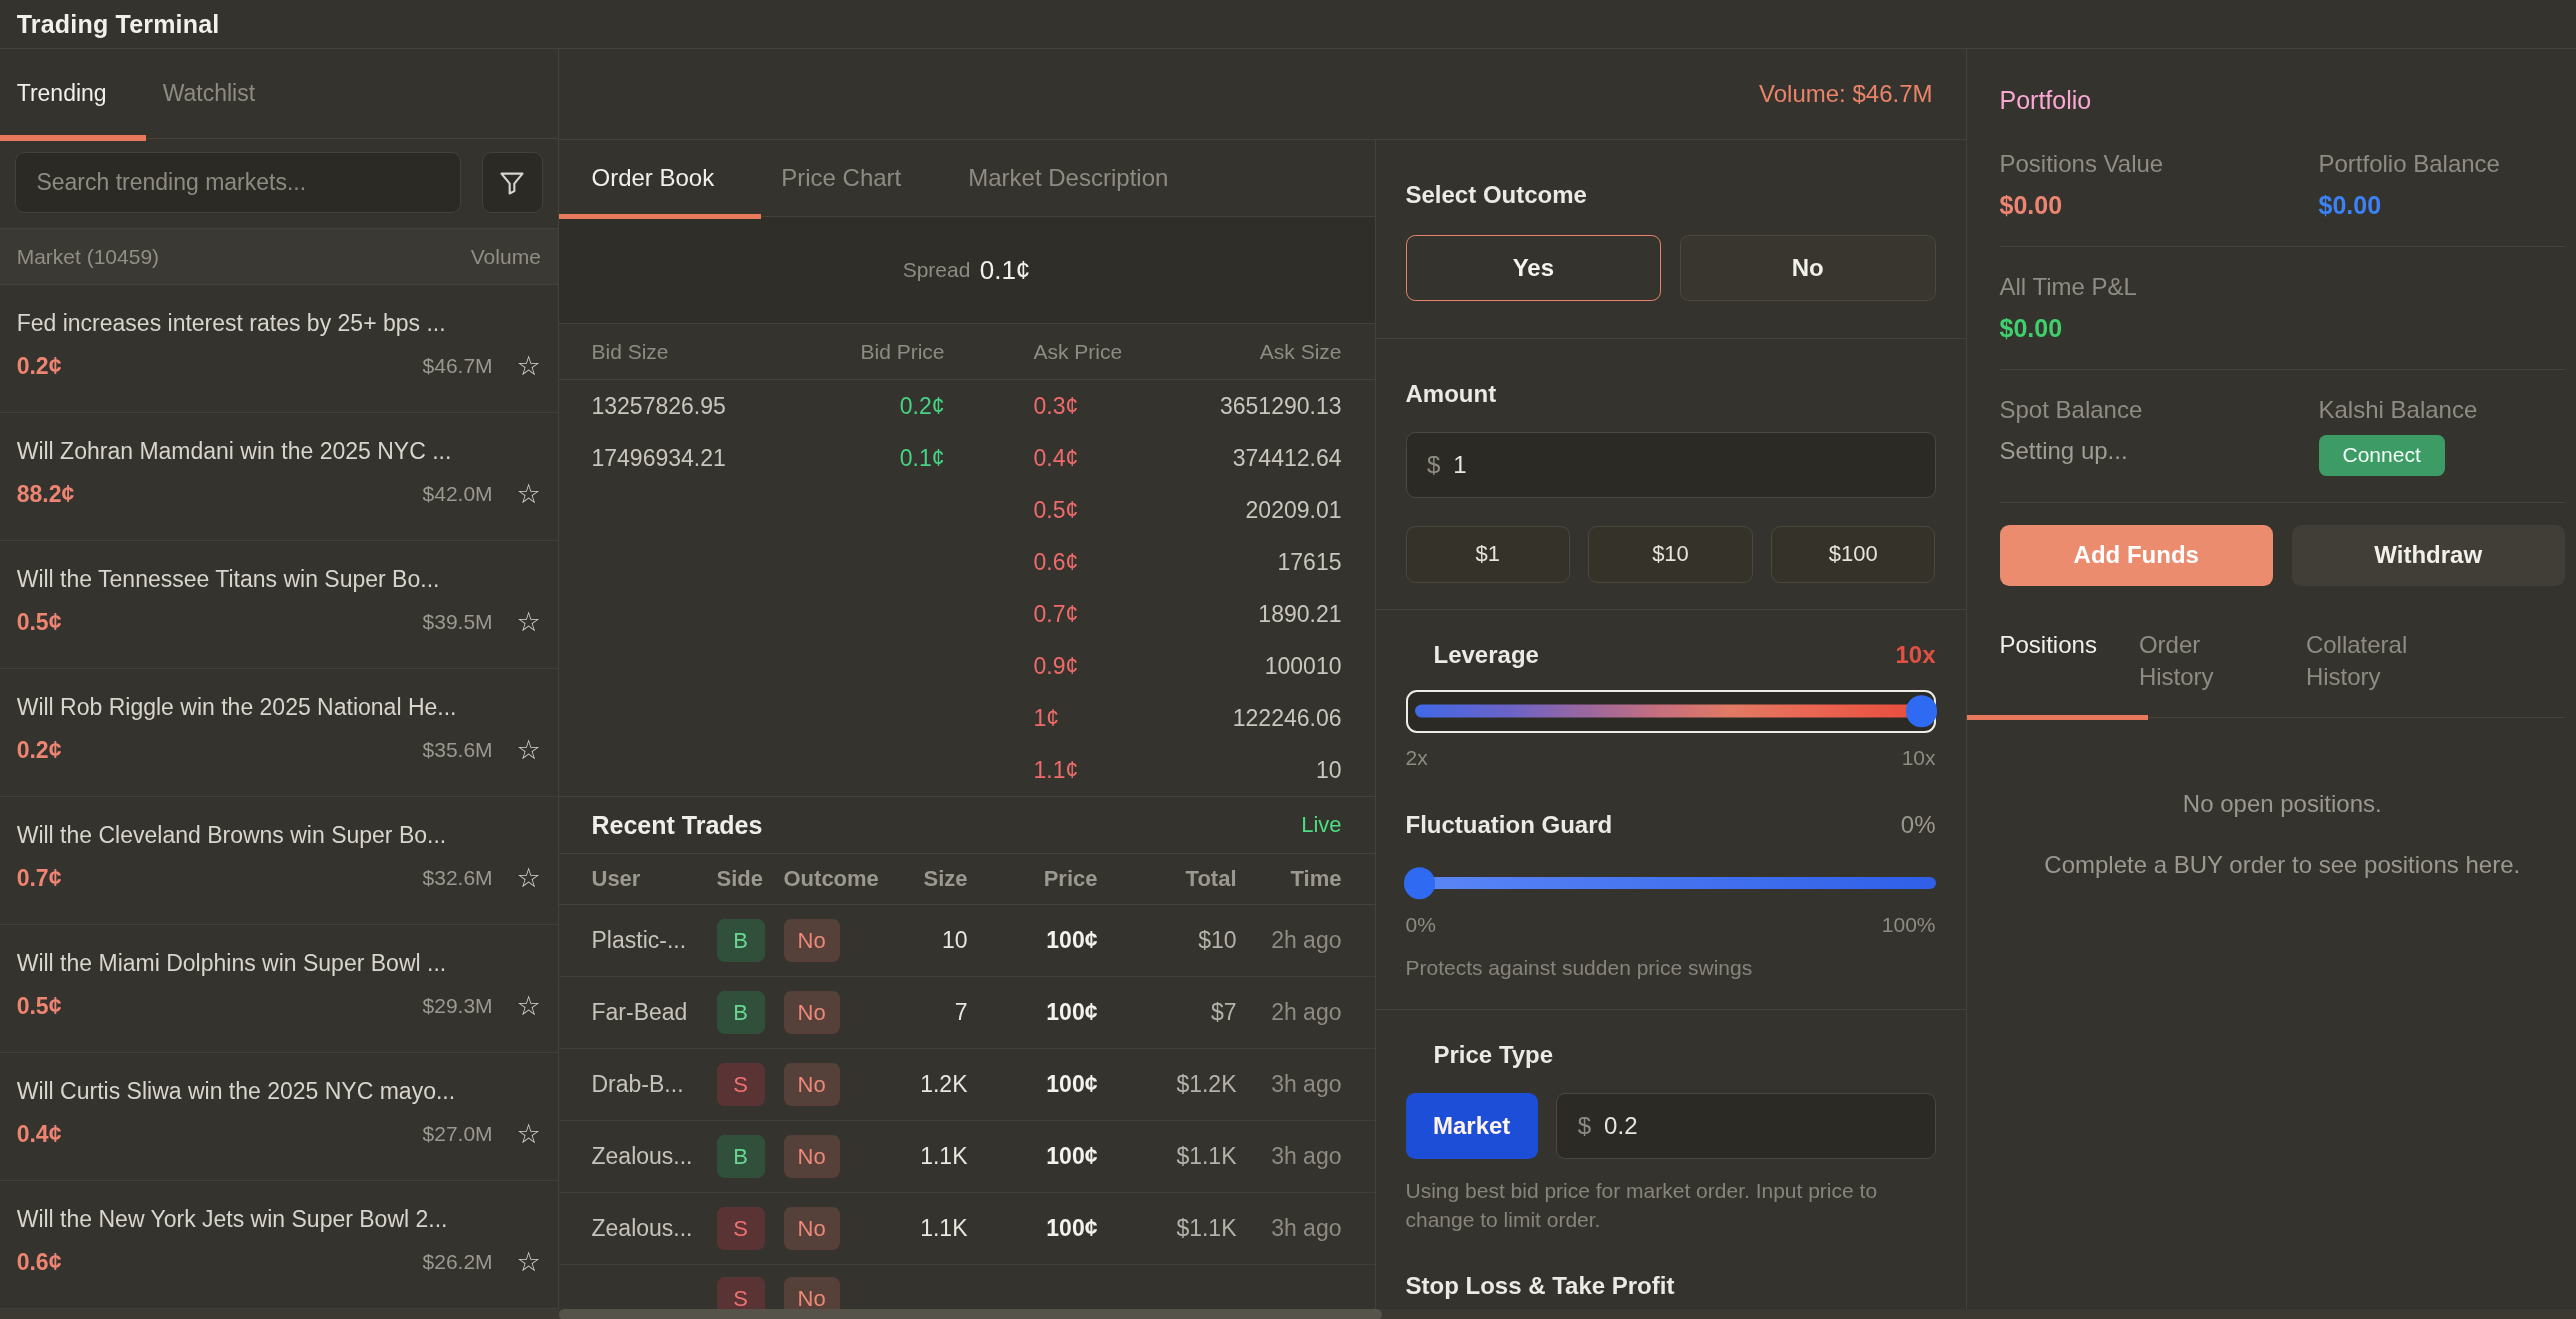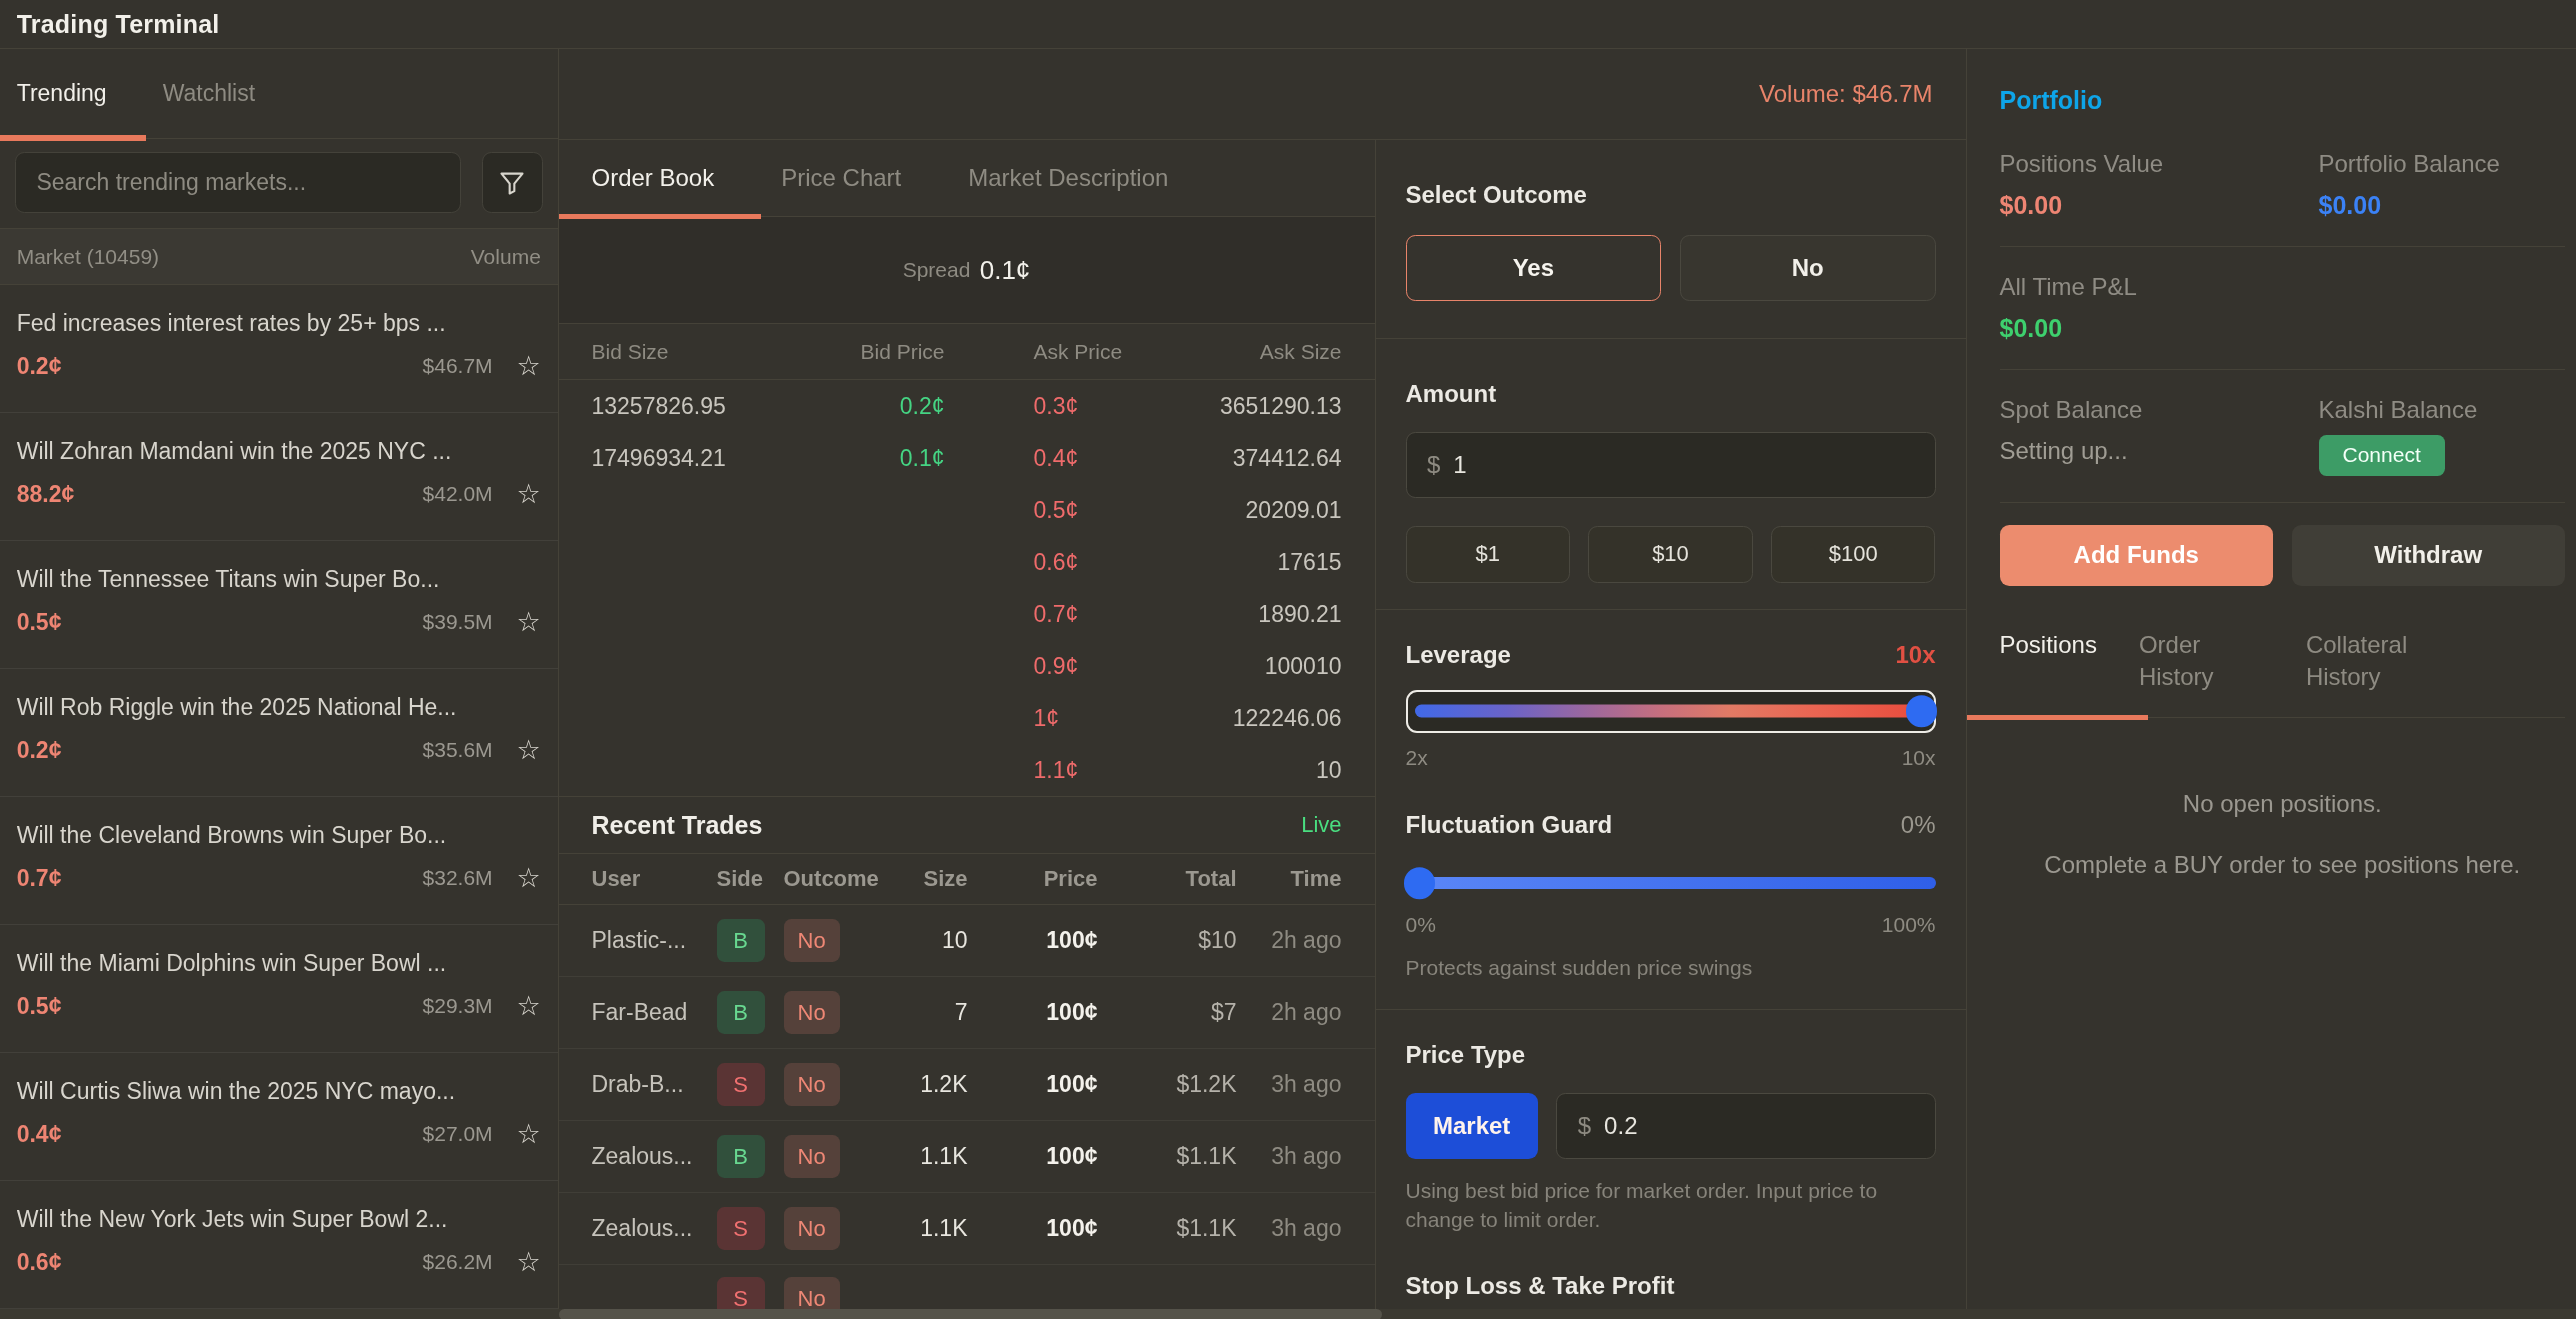--- a/index.html
+++ b/index.html
@@ -107,25 +107,25 @@
     background: linear-gradient(90deg,#4169e8 0%,#6a63c8 18%,#9a67a0 33%,#c66f7e 48%,#e27a64 62%,#ea6552 78%,#e84b3c 100%); }
   .lev-thumb { position: absolute; right: -3.7px; top: 50%; transform: translateY(-50%); width: 31.5px; height: 31.5px; border-radius: 50%; background: #2e6bf2; cursor: grab; }
   .range-labels { margin-top: 13px; display: flex; justify-content: space-between; color: #8e8b82; font-size: 21px; }
   .fg-slider { margin-top: 28px; height: 33px; position: relative; cursor: pointer; }
   .fg-track { position: absolute; left: 0; right: 0; top: 50%; transform: translateY(-50%); height: 12px; border-radius: 6.5px; background: linear-gradient(90deg,#5b87f7,#2f5fe8); }
   .fg-thumb { position: absolute; left: -1.9px; top: 50%; transform: translateY(-50%); width: 31.5px; height: 31.5px; border-radius: 50%; background: #2e6bf2; cursor: grab; }
   .hint { margin-top: 16.7px; color: #87847b; font-size: 21px; line-height: 1.4; }
   .pt-row { margin-top: 24px; display: flex; gap: 18.5px; }
   .market-btn { flex: 1; height: 66px; background: #1d4ed8; border: none; border-radius: 9.3px; color: #fff3ec; font-size: 24px; font-weight: 600; }
   .price-field { flex: 1; }
-  .mt44 { margin-top: 41px; } .mt40 { margin-top: 37px; } .mt34 { margin-top: 31.5px; } .mt28 { margin-top: 26px; }
+  .mt44 { margin-top: 41px; } .mt40 { margin-top: 37px; } .mt34 { margin-top: 31.5px; margin-left: 28px; } .mt28 { margin-top: 26px; }
 
   
   .portfolio { width: 610px; padding: 0 11px 0 33px; display: flex; flex-direction: column; position: relative; }
-  .p-title { margin-top: 37px; font-size: 25px; font-weight: 700; color: #0ea5e9; }
+  .p-title { margin-top: 37px; font-size: 25px; font-weight: 400; color: #f9a8d4; }
   .p-grid { display: grid; grid-template-columns: 319px 1fr; }
   .p-label { color: #8f8c84; font-size: 24px; }
   .p-value { margin-top: 13px; font-size: 25px; font-weight: 600; }
   .v-salmon { color: #ee8573; } .v-blue { color: #3b82f6; } .v-green { color: #3ed06e; }
   .p-div { height: 0.9px; background: #454238; margin-top: 26px; }
   .setting-up { margin-top: 13px; color: #a09d94; font-size: 24px; }
   .connect-btn { margin-top: 11px; height: 41px; padding: 4px 24px; background: #3d9c66; border: none; border-radius: 7.4px; color: #f2fff7; font-size: 21px; width: max-content; }
   .p-actions { margin-top: 22px; display: flex; gap: 18.5px; }
   .add-funds { flex: 1; height: 61px; background: #ec8c6e; border: none; border-radius: 9.3px; color: #fff; font-size: 24px; font-weight: 600; }
   .withdraw  { flex: 1; height: 61px; background: #403e37; border: none; border-radius: 9.3px; color: #f2f0ea; font-size: 24px; font-weight: 600; }

